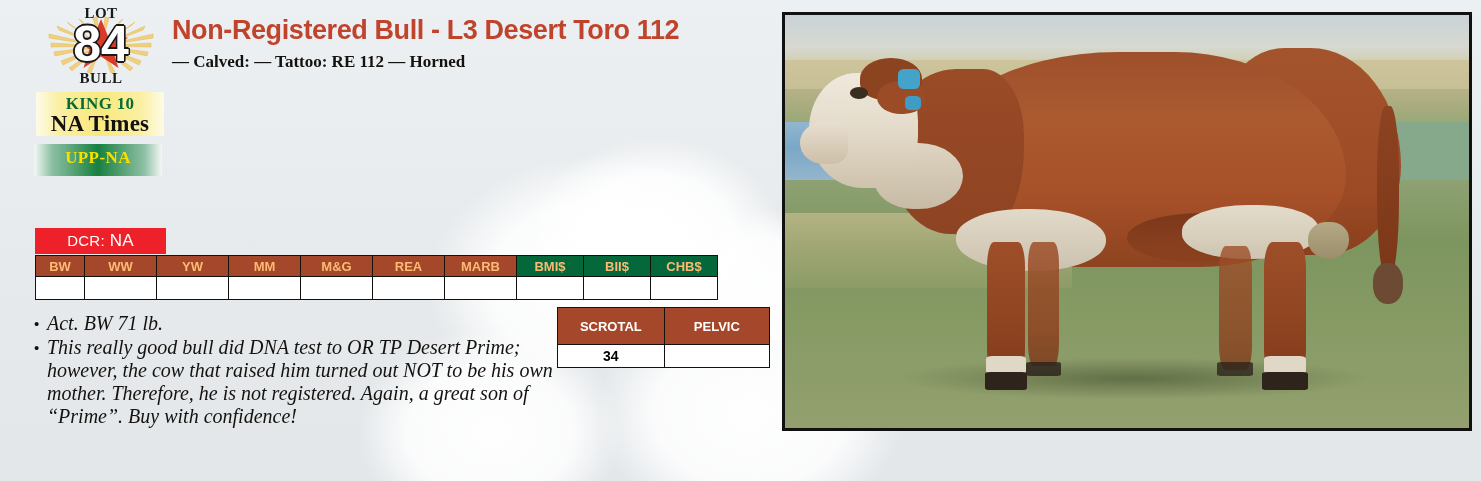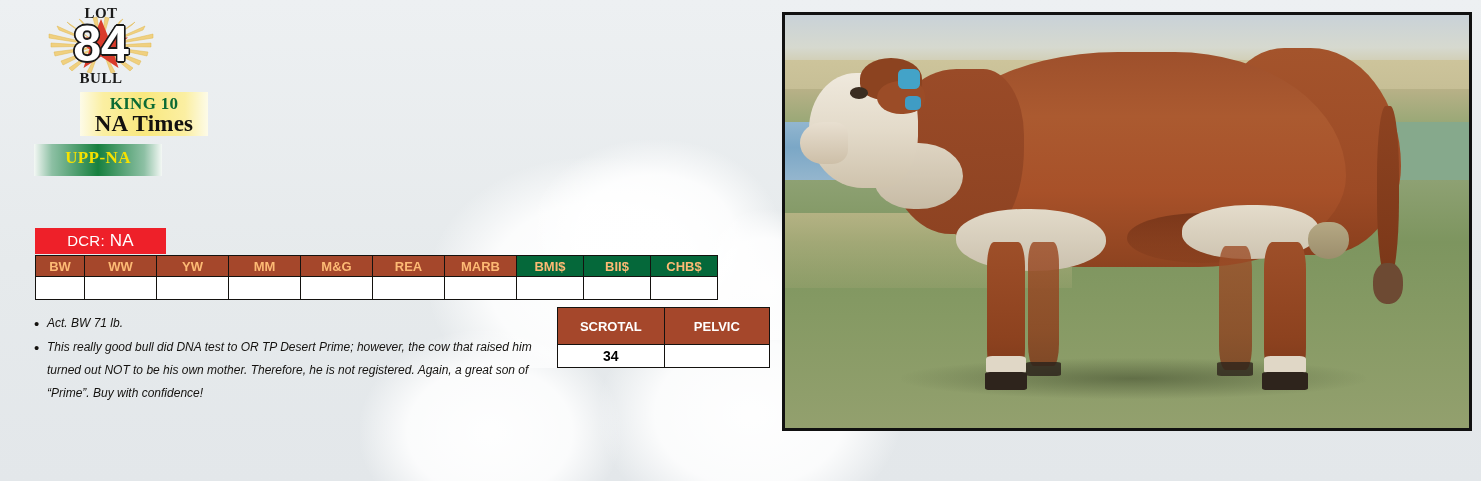--- a/index.html
+++ b/index.html
@@ -64,21 +64,20 @@
       0 1.6px 0 #1a1a1a,0 -1.6px 0 #1a1a1a,
       1.2px 1.2px 0 #1a1a1a,-1.2px 1.2px 0 #1a1a1a,
       1.2px -1.2px 0 #1a1a1a,-1.2px -1.2px 0 #1a1a1a;
   }
 
   
   #king-badge{
     position:absolute;left:36px;top:92px;width:128px;height:44px;
     background:linear-gradient(90deg,#fdfbe8 0%,#fbefa2 18%,#f9e87e 50%,#fbefa2 82%,#fdfbe8 100%);
     text-align:center;
-    margin-left:44px;
   }
   #king-line{
     font-family:"Liberation Serif",serif;
     font-weight:bold;font-size:17px;line-height:19px;
     color:#0b6b34;letter-spacing:.3px;padding-top:2px;
   }
   #na-times-line{
     font-family:"Liberation Serif",serif;
     font-weight:bold;font-size:23px;line-height:21px;
     color:#13110f;letter-spacing:.2px;
@@ -174,22 +173,22 @@
     display:flex;align-items:flex-start;
     margin-bottom:1px;
   }
   .note-bullet{
     flex:0 0 auto;width:13px;
     font-size:15px;line-height:23px;color:#14120f;
     text-align:left;
   }
   .note-text{
     flex:1 1 auto;
-    font-family:Liberation Sans, sans-serif;
-    font-style:italic;font-size:12px;line-height:23px;
+    font-family:Liberation Serif, serif;
+    font-style:italic;font-size:20px;line-height:23px;
     color:#14120f;
   }
 
   
   #photo-frame{
     position:absolute;left:782px;top:12px;width:684px;height:413px;
     border:3px solid #111111;
     background:#86a98c;
     overflow:hidden;
   }
@@ -379,20 +378,24 @@
 
     <div id="king-badge">
       <div id="king-line">KING 10</div>
       <div id="na-times-line">NA Times</div>
     </div>
 
     <div id="upp-badge">
       <div id="upp-line">UPP-NA</div>
     </div>
 
+    <div id="title-block">
+      <div id="animal-title">Non-Registered Bull - L3 Desert Toro 112</div>
+      <div id="animal-subtitle">— Calved:  — Tattoo: RE 112 — Horned</div>
+    </div>
 
     <div id="dcr-bar">
       <span id="dcr-text"><span class="lab">DCR:</span>&nbsp;<span>NA</span></span>
     </div>
 
     <table id="epd-table">
       <thead>
         <tr id="epd-head-row">
             <th class="brown" style="width: 48px;">BW</th>
             <th class="brown" style="width: 71px;">WW</th>

